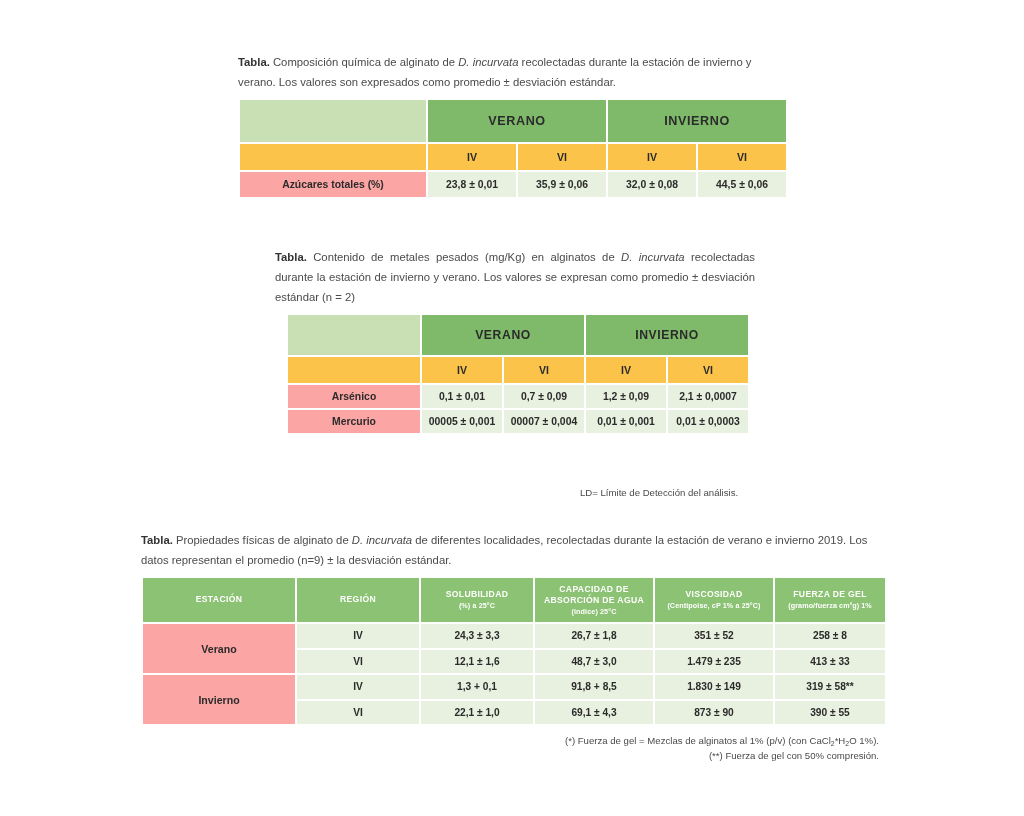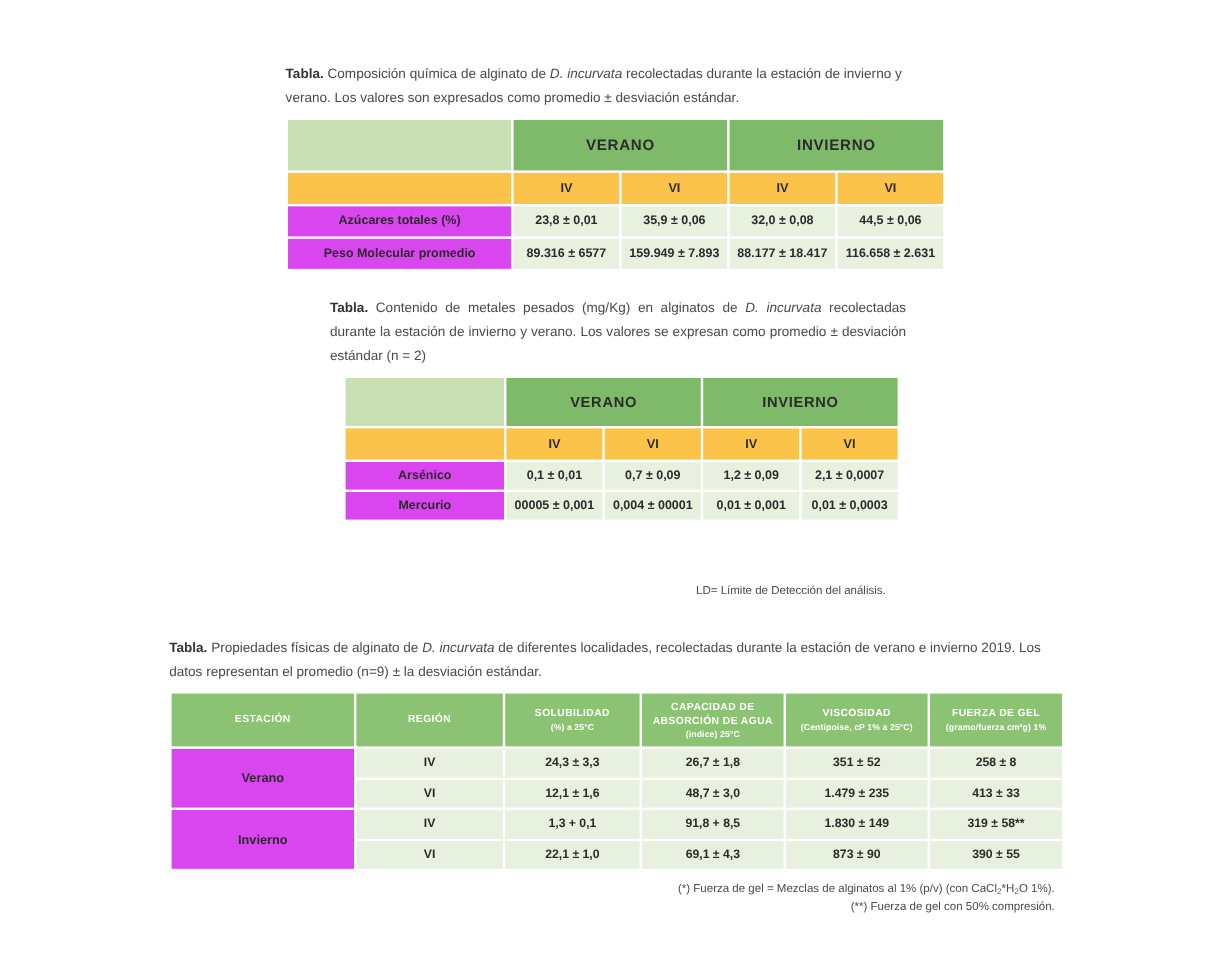--- a/index.html
+++ b/index.html
@@ -39,21 +39,21 @@
     font-weight: 700;
     text-align: center;
     vertical-align: middle;
     font-size: 10.4px;
     color: #2b2b2b;
   }
 
   .c-pale     { background: #c9dfb4; }           
   .c-green    { background: #7fba6b; color:#fff; }
   .c-amber    { background: #fbc34a; color:#2b2b2b; }
-  .c-dark     { background: #d946ef; color:#ffffff; font-weight: 400; }
+  .c-dark     { background: #fca5a5; color:#ffffff; font-weight: 400; }
   .c-data     { background: #e8f0df; }
 
   
   #table1-wrap { position: absolute; left: 238px; top: 98px; }
   #table1 .h-season { height: 42px; font-size: 12.6px; letter-spacing: .6px; }
   #table1 .h-region { height: 26px; font-size: 10.6px; }
   #table1 .row      { height: 25px; }
   #table1 .lbl      { font-size: 10.4px; }
 
   
@@ -127,27 +127,20 @@
         <td class="c-amber h-region">IV</td>
         <td class="c-amber h-region">VI</td>
       </tr>
       <tr class="row">
         <td class="c-dark lbl">Azúcares totales (%)</td>
         <td class="c-data">23,8 ± 0,01</td>
         <td class="c-data">35,9 ± 0,06</td>
         <td class="c-data">32,0 ± 0,08</td>
         <td class="c-data">44,5 ± 0,06</td>
       </tr>
-      <tr class="row">
-        <td class="c-dark lbl">Peso Molecular promedio</td>
-        <td class="c-data">89.316 ± 6577</td>
-        <td class="c-data">159.949 ± 7.893</td>
-        <td class="c-data">88.177 ± 18.417</td>
-        <td class="c-data">116.658 ± 2.631</td>
-      </tr>
     </tbody>
   </table>
 </div>
 
 <div class="caption cap2">
   <b>Tabla.</b><span> Contenido de metales pesados (mg/Kg) en alginatos de </span><i>D. incurvata</i><span> recolectadas durante la estación de invierno y verano. Los valores se expresan como promedio ± desviación estándar (n = 2)</span>
 </div>
 
 <div id="table2-wrap">
   <table class="t" id="table2">
@@ -174,21 +167,21 @@
       <tr class="row">
         <td class="c-dark">Arsénico</td>
         <td class="c-data">0,1 ± 0,01</td>
         <td class="c-data">0,7 ± 0,09</td>
         <td class="c-data">1,2 ± 0,09</td>
         <td class="c-data">2,1 ± 0,0007</td>
       </tr>
       <tr class="row">
         <td class="c-dark">Mercurio</td>
         <td class="c-data">00005 ± 0,001</td>
-        <td class="c-data">0,004 ± 00001</td>
+        <td class="c-data">00007 ± 0,004</td>
         <td class="c-data">0,01 ± 0,001</td>
         <td class="c-data">0,01 ± 0,0003</td>
       </tr>
     </tbody>
   </table>
 </div>
 
 <div class="note" style="left:580px; top:486px;">LD= Límite de Detección del análisis.</div>
 
 <div class="caption cap3">

